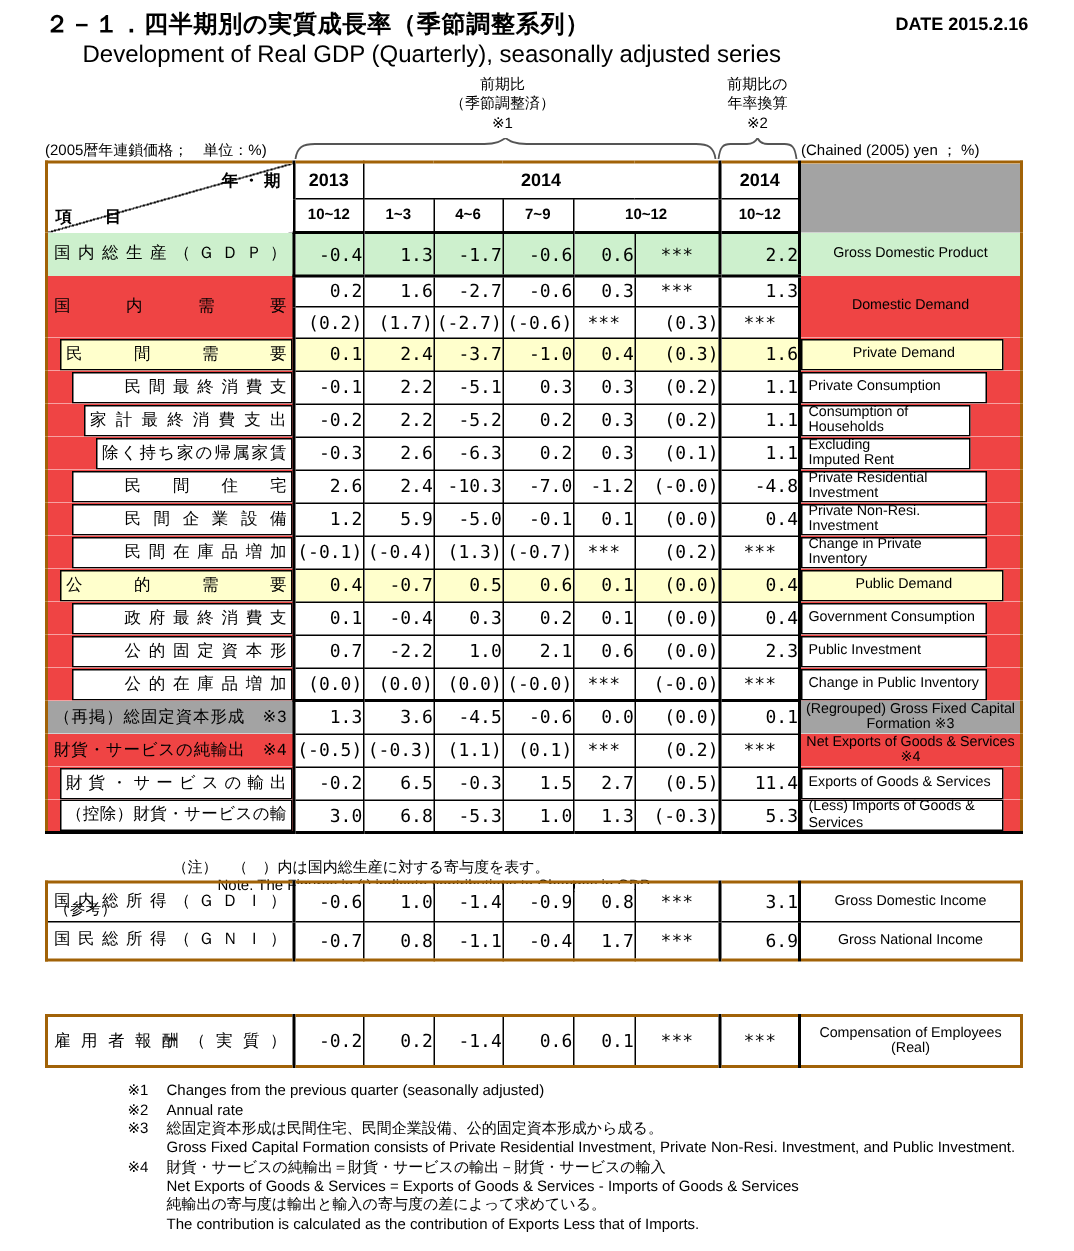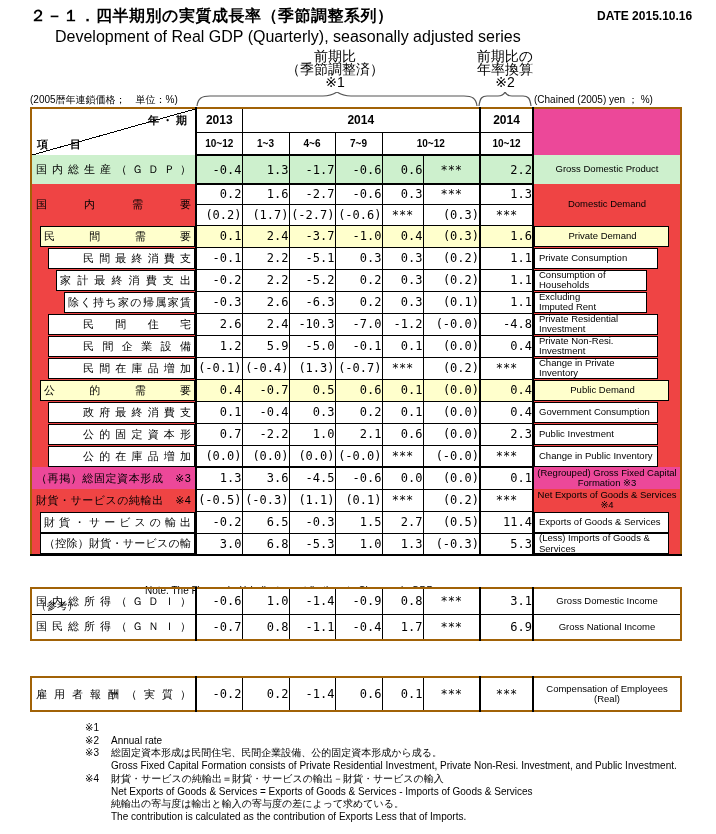--- a/index.html
+++ b/index.html
@@ -2,21 +2,21 @@
 <html><head>
 <meta charset="utf-8">
 <style>
   html,body{margin:0;padding:0;background:#fff;}
   #page{position:relative;width:716px;height:834px;background:#fff;overflow:hidden;
         font-family:"Liberation Sans","DejaVu Sans",sans-serif;color:#000;}
   .abs{position:absolute;}
   .title{left:30px;top:6px;font-size:16px;font-weight:bold;letter-spacing:0.5px;}
   .date{left:597px;top:9px;font-size:12px;font-weight:bold;}
   .subtitle{left:55px;top:28px;font-size:16px;}
-  .blabel{top:50px;font-size:14px;line-height:13px;text-align:center;white-space:pre-line;}
+  .blabel{top:50px;font-size:10px;line-height:13px;text-align:center;white-space:pre-line;}
   .b1{left:255px;width:160px;}
   .b2{left:455px;width:100px;}
   .unit{top:93px;font-size:10px;}
   .ul{left:30px;}
   .ur{left:534px;}
   svg.brace{position:absolute;top:92px;}
 
   
   table.mt{position:absolute;left:30px;border-collapse:collapse;table-layout:fixed;width:650px;
            border:2px solid #a16207;}
@@ -31,21 +31,21 @@
 
   
   .yh{font-size:12px;font-weight:bold;text-align:center;background:#fff;}
   .qh{font-size:10px;font-weight:bold;text-align:center;background:#fff;}
   .corner{position:relative;background:#fff;
     background-image:linear-gradient(to bottom right,transparent 49.5%,#000 49.5%,#000 50.6%,transparent 50.6%);}
   .ct{position:absolute;top:4px;right:8px;font-size:11px;font-weight:bold;}
   .cb{position:absolute;bottom:3px;left:5px;font-size:11px;font-weight:bold;}
 
   
-  .cy{background:#ef4444;} .cg{background:#cdf0cd;} .cw{background:#ec4899;}
+  .cy{background:#ef4444;} .cg{background:#cdf0cd;} .cw{background:#a3a3a3;}
 
   
   td.lc,td.ec{border-top-style:hidden;border-bottom-style:hidden;vertical-align:middle;}
   td.bb1{border-bottom:1px solid #000;border-bottom-style:solid;}
   .mt tr.hb > td{border-bottom:2px solid #000;border-bottom-style:solid;}
   .mt tr.last > td{border-bottom:2px solid #000;border-bottom-style:solid;}
   td.bl2{border-left:2px solid #000;}
 
   
   .lt{display:block;padding:0 4px;font-size:11px;text-align:justify;text-align-last:justify;line-height:13px;}
@@ -77,21 +77,21 @@
   .fns{left:85px;top:722px;font-size:10px;line-height:12.7px;width:625px;}
   .fnl{display:flex;}
   .fnm{width:26px;flex:none;}
 </style>
 </head>
 <body>
 
 <div id="page">
 
   <div class="abs title">２－１．四半期別の実質成長率（季節調整系列）</div>
-  <div class="abs date">DATE 2015.10.16</div>
+  <div class="abs date">DATE 2015.2.16</div>
   <div class="abs subtitle">Development of Real GDP (Quarterly), seasonally adjusted series</div>
 
   <div class="abs blabel b1">前期比
 （季節調整済）
 ※1</div>
   <div class="abs blabel b2">前期比の
 年率換算
 ※2</div>
 
   <svg class="brace" style="left:196px" width="282" height="15" viewBox="0 0 282 15">
@@ -419,20 +419,21 @@
       <td class="v">(-0.3)</td>
       <td class="v bl2">5.3</td>
       <td class="ec cy bl2">
             <div class="eb bw ir1">(Less) Imports of Goods &amp;
 Services</div>
           </td>
     </tr>
   </tbody>
     </table>
 
+  <div class="abs notejp">（注）　（　）内は国内総生産に対する寄与度を表す。</div>
   <div class="abs noteen">Note. The Figures in ( ) indicate contributions to Changes in GDP.</div>
   <div class="abs refh">（参考）</div>
 
   <table class="mt t2">
     <colgroup>
       <col style="width:165px">
         <col style="width:46px">
         <col style="width:47px">
         <col style="width:46px">
       <col style="width:47px">
@@ -503,20 +504,21 @@
             <div class="et">Compensation of Employees
 (Real)</div>
           </td>
     </tr>
   </tbody>
     </table>
 
   <div class="abs fns">
     <div class="fnl">
         <span class="fnm">※1</span>
+        <span>Changes from the previous quarter (seasonally adjusted)</span>
       </div>
     <div class="fnl">
         <span class="fnm">※2</span>
         <span>Annual rate</span>
       </div>
     <div class="fnl">
         <span class="fnm">※3</span>
         <span>総固定資本形成は民間住宅、民間企業設備、公的固定資本形成から成る。</span>
       </div>
     <div class="fnl">

